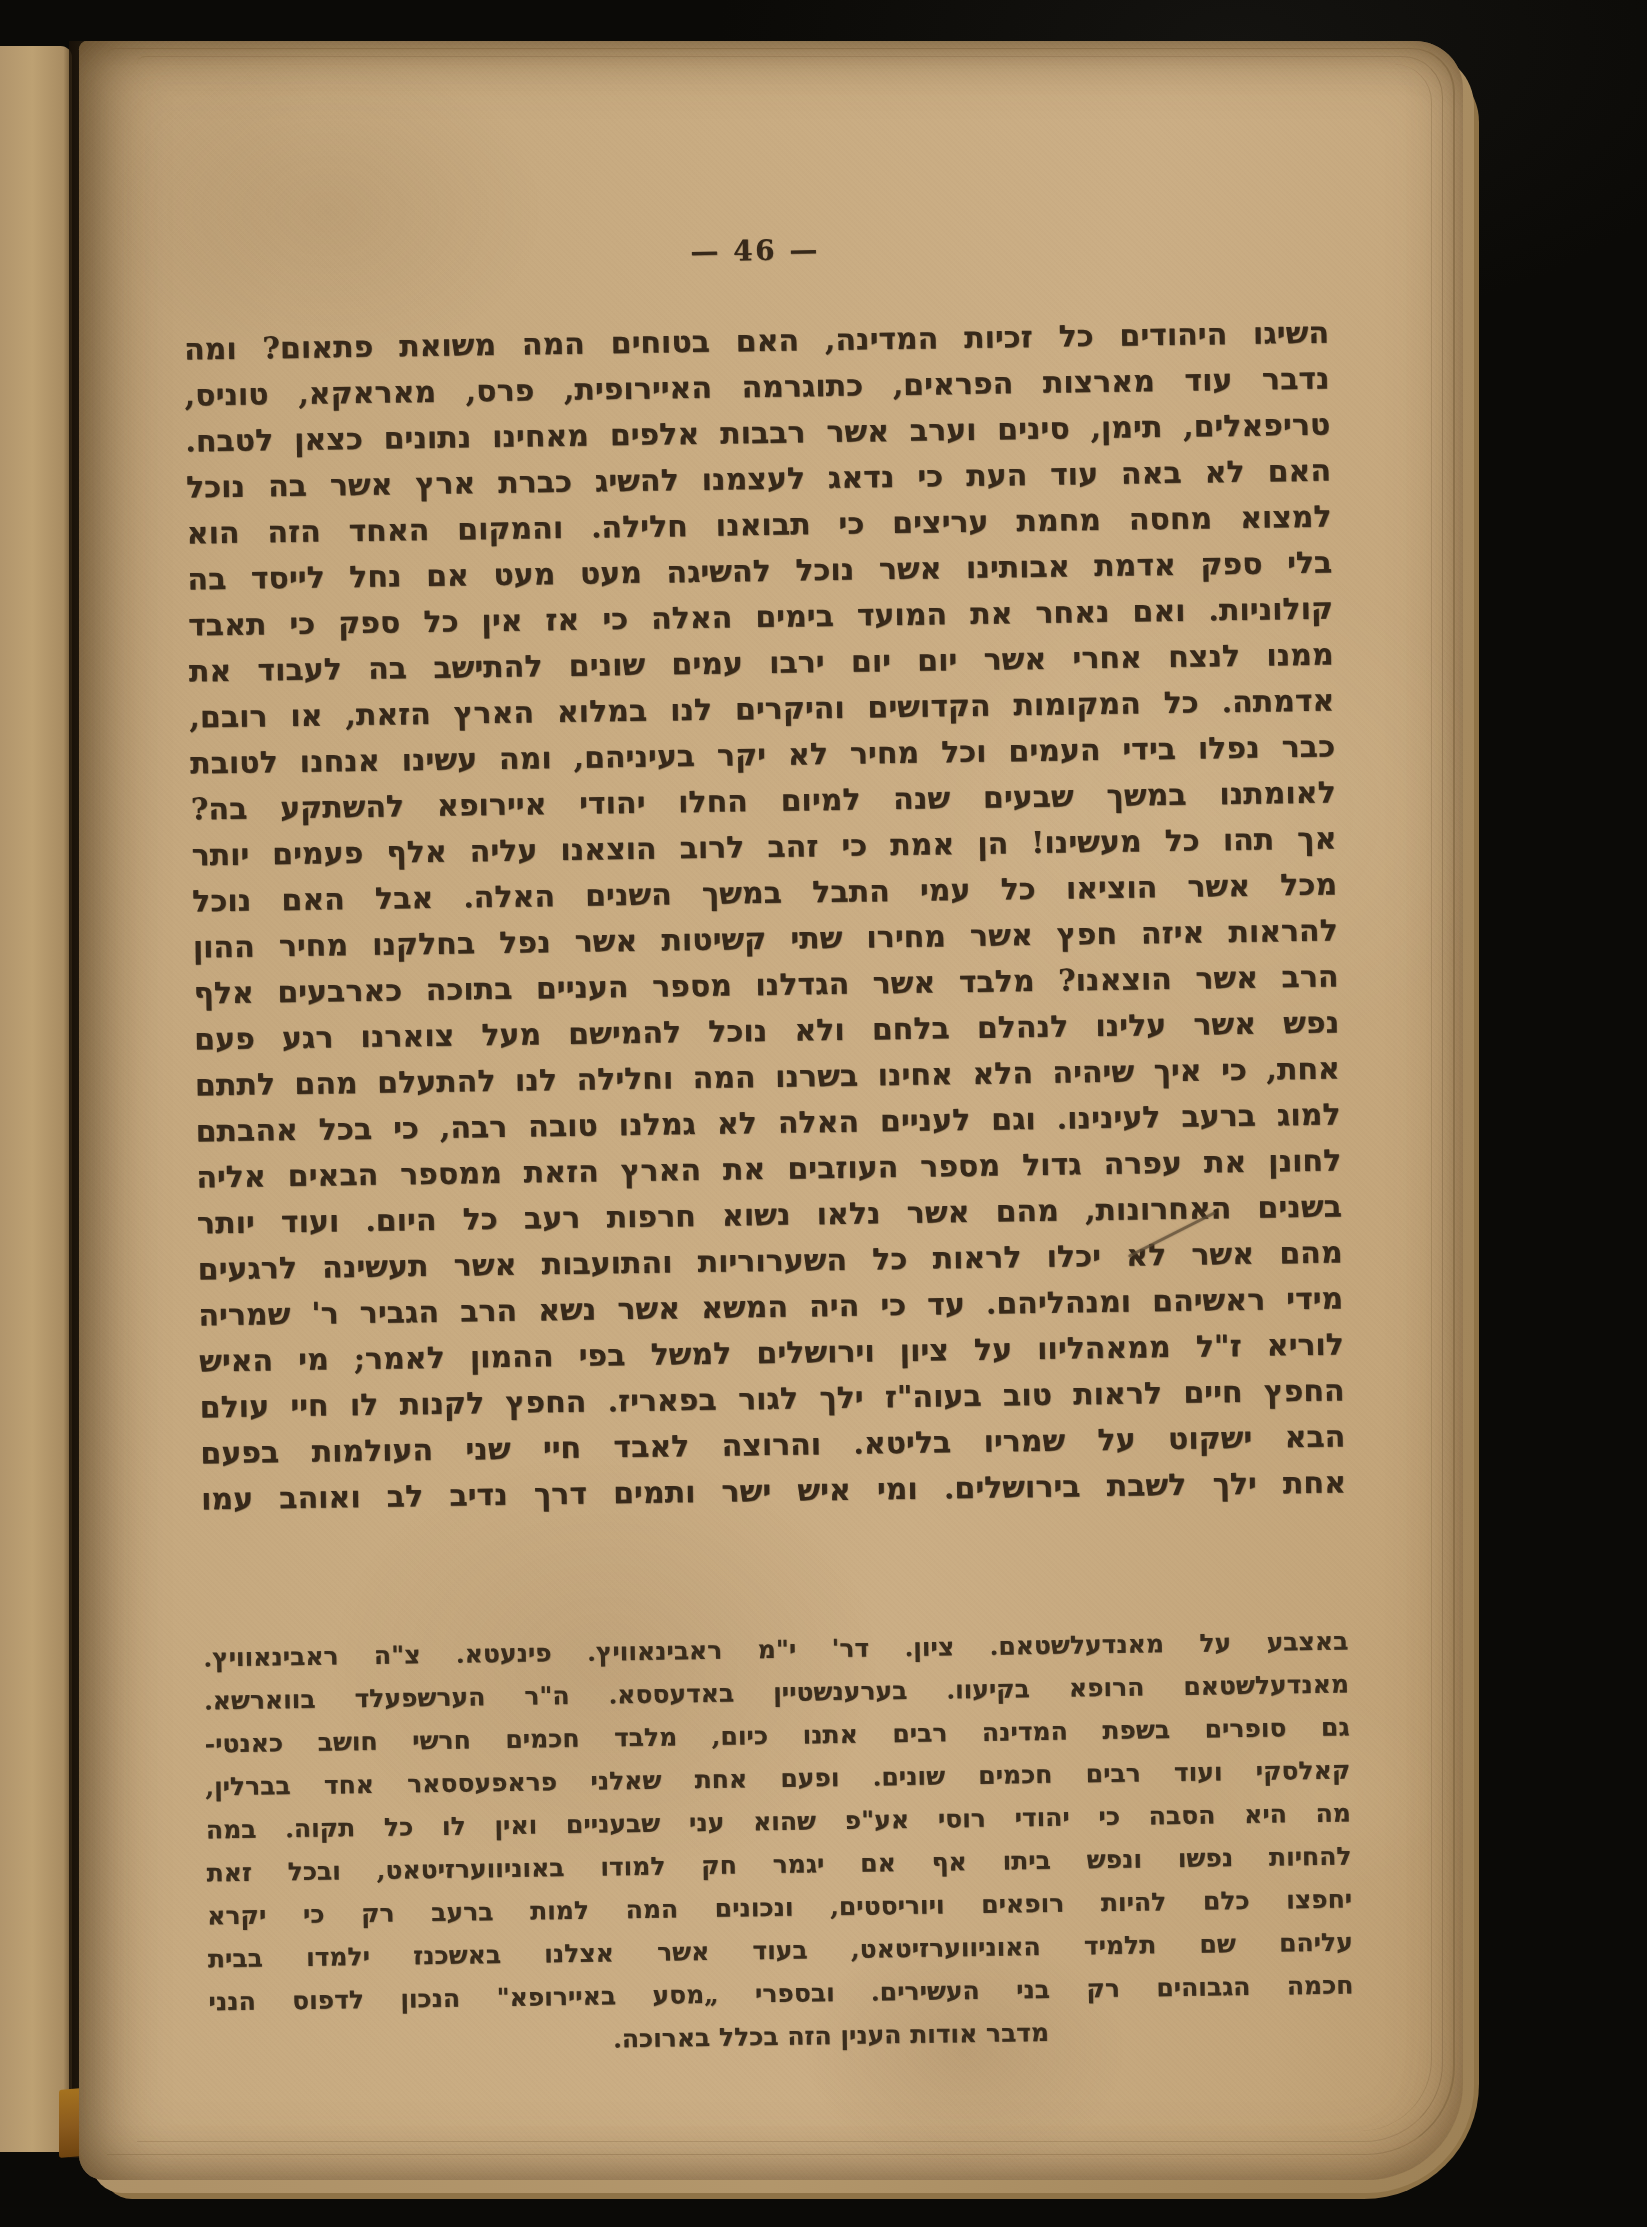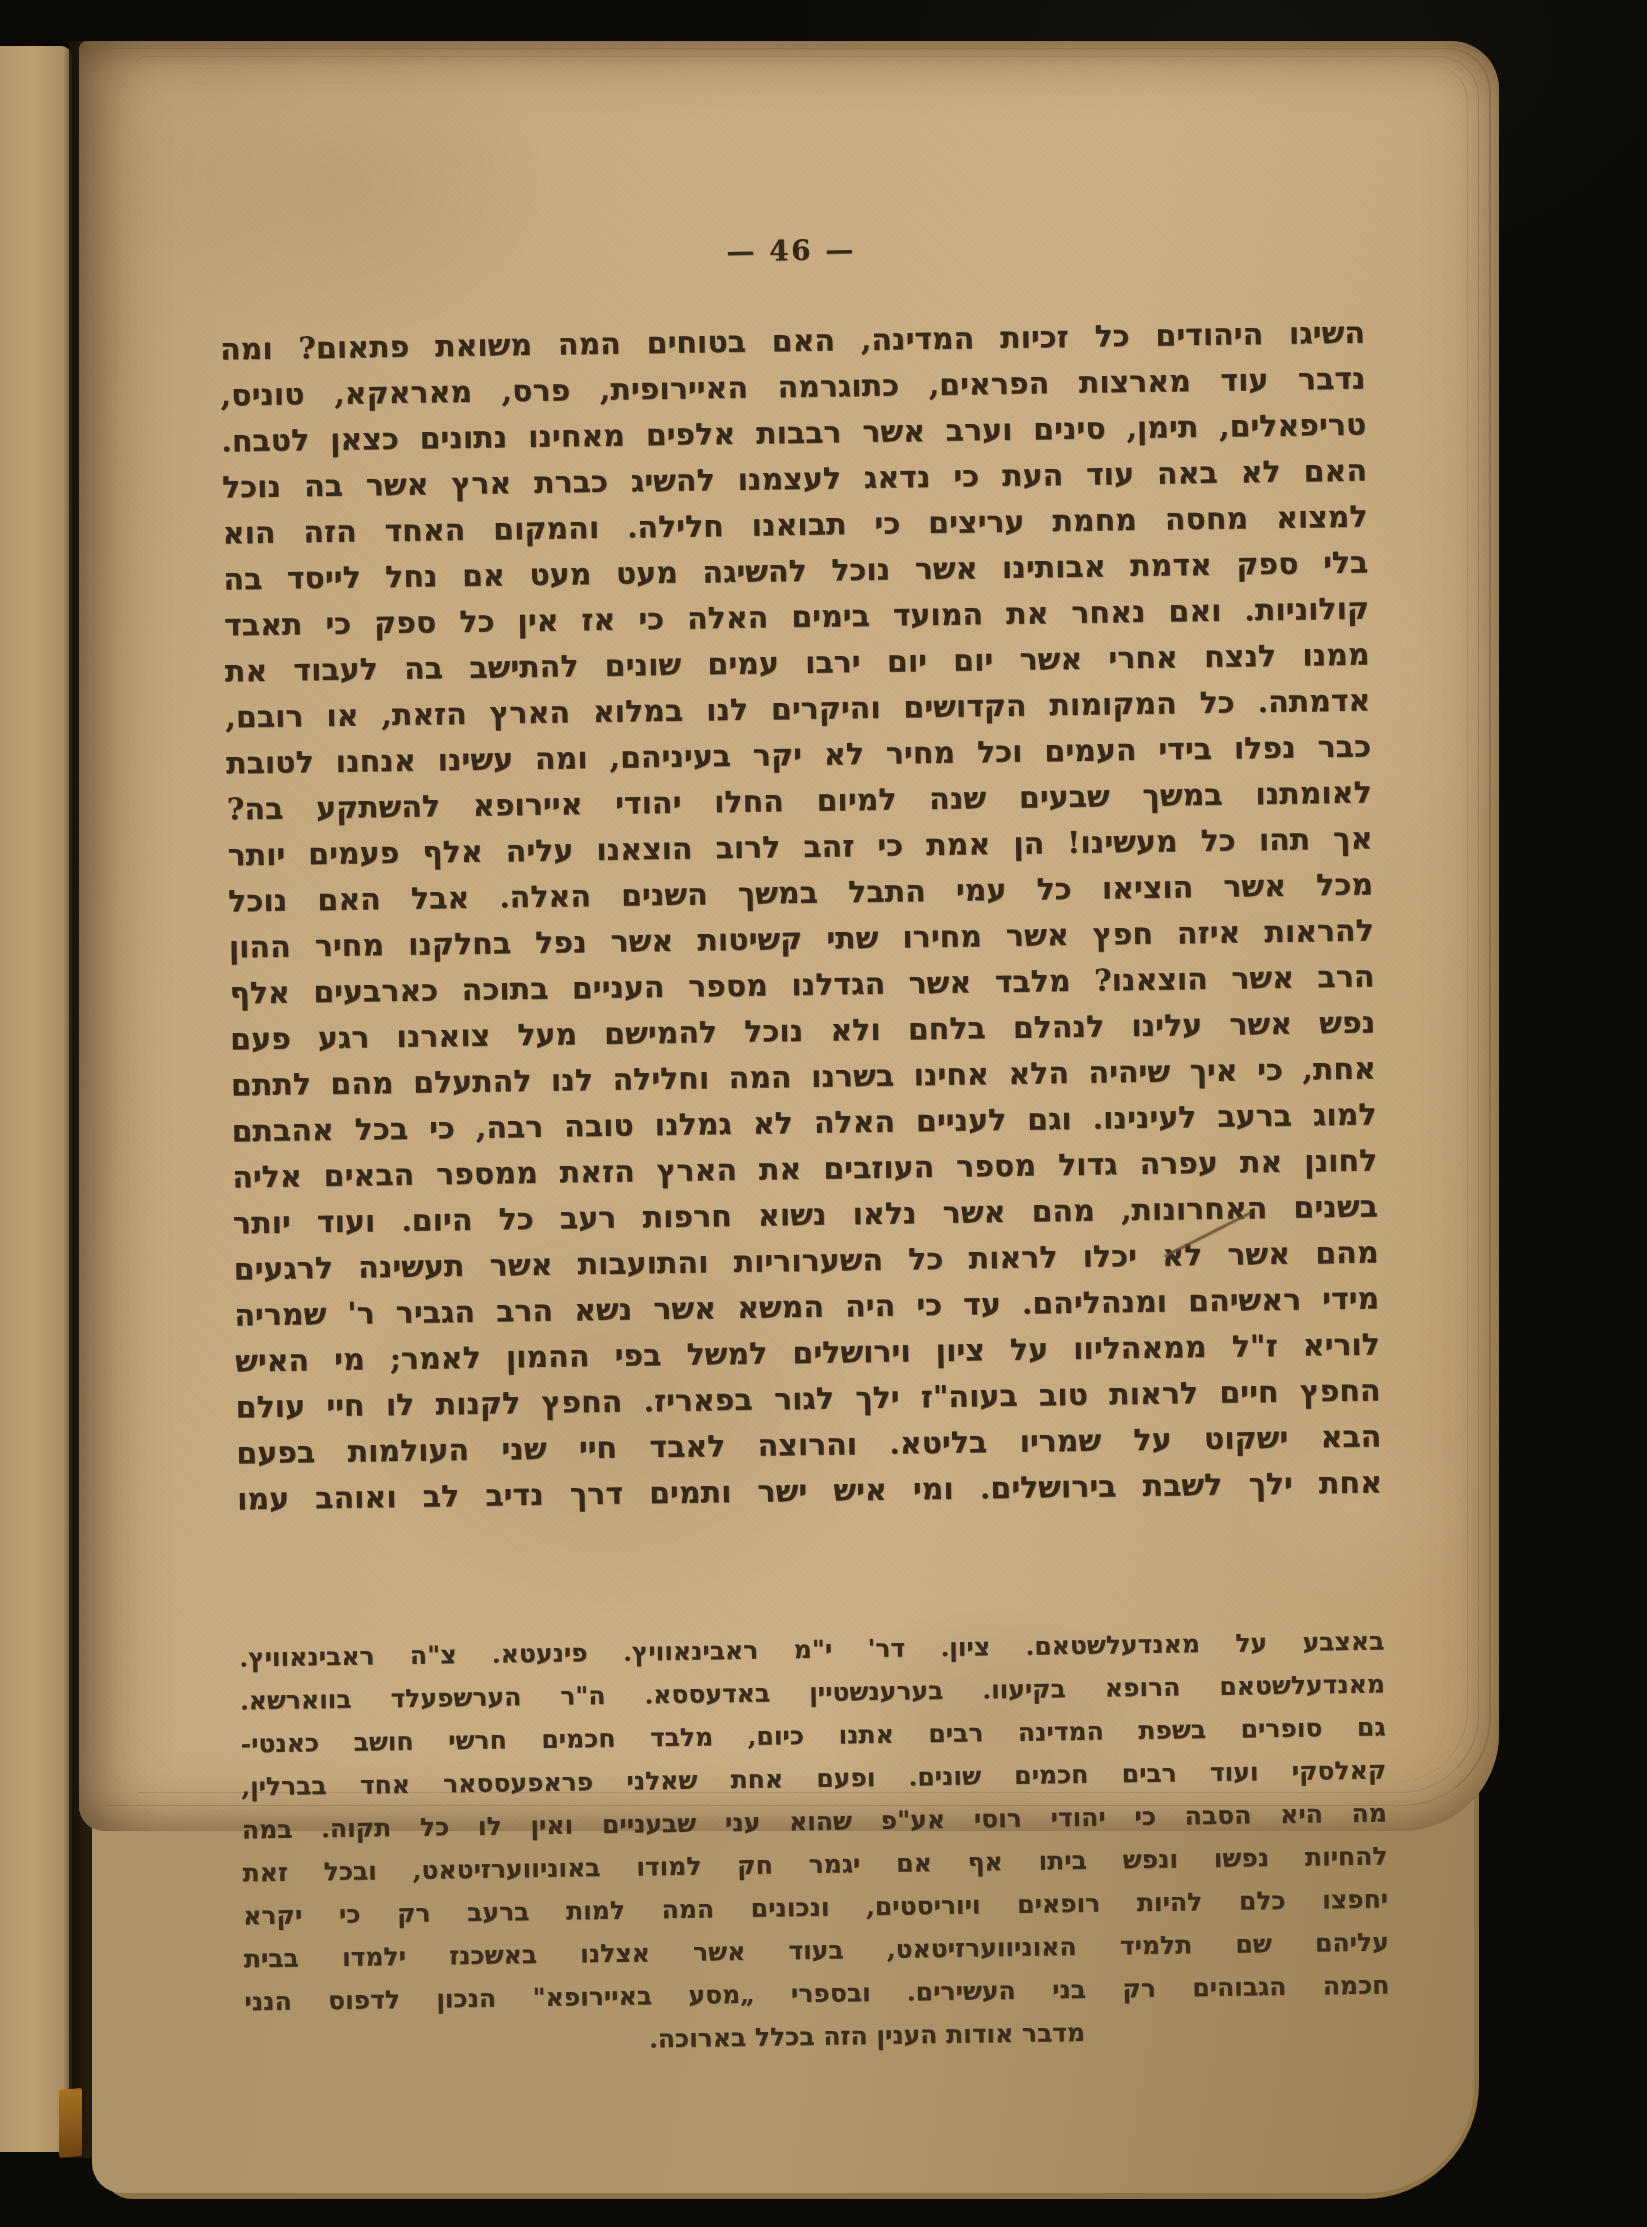--- a/index.html
+++ b/index.html
@@ -38,29 +38,28 @@
     background:linear-gradient(100deg,#ab8f66,#b2966b 60%,#9d8156);
     border-radius:10px 53px 107px 30px;
   }
   .under2{
     position:absolute;left:102px;top:64px;width:1377px;height:2135px;
     background:#8f7347;
     border-radius:10px 58px 115px 30px;
   }
   
   .page{
-    position:absolute;left:79px;top:41px;width:1384px;height:1790px;
+    position:absolute;left:79px;top:41px;width:1384px;height:2139px;
     background:linear-gradient(100deg,#b89b72 0%,#c5a87e 14%,#c9ac82 38%,#cbae85 62%,#c3a57a 88%,#b99a6e 100%);
     border-radius:8.2px 48px 97px 25px;
     box-shadow:
       inset 0 0 74px rgba(92,66,34,.33),
       inset 40px 0 66px -25px rgba(66,45,20,.55),
       inset -18px -15px 49px -15px rgba(96,70,40,.42),
       inset 0 21.4px 41px -21.4px rgba(80,58,28,.5);
-    padding-left: 36px;
   }
   
   .stack-a{
     position:absolute;top:6.6px;right:8.2px;bottom:25px;left:28px;
     border-top:1.6px solid rgba(122,97,60,.45);
     border-right:2.5px solid rgba(122,97,60,.55);
     border-bottom:1.6px solid rgba(122,97,60,.35);
     border-left:none;
     border-radius:8.2px 44px 89px 0;
     pointer-events:none;

